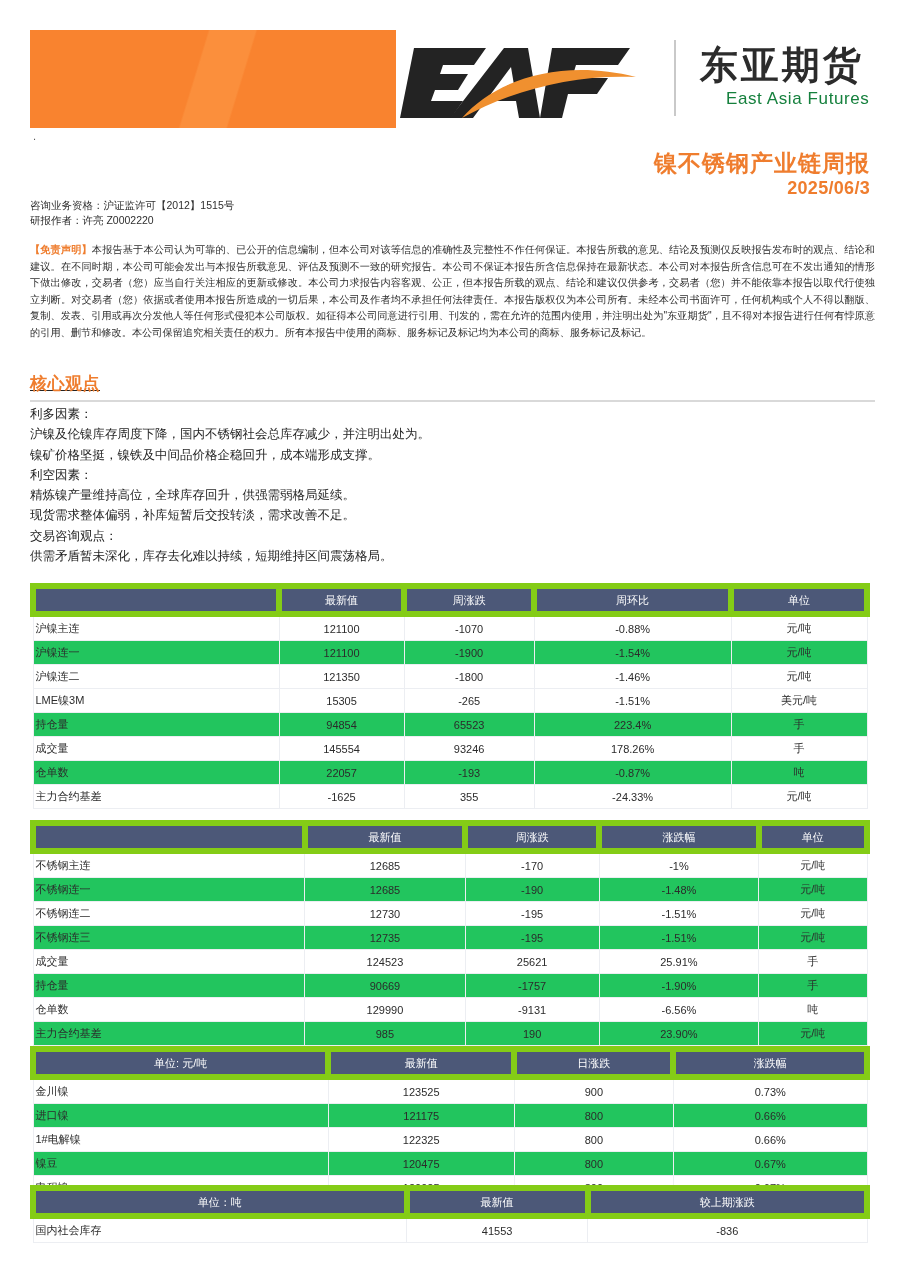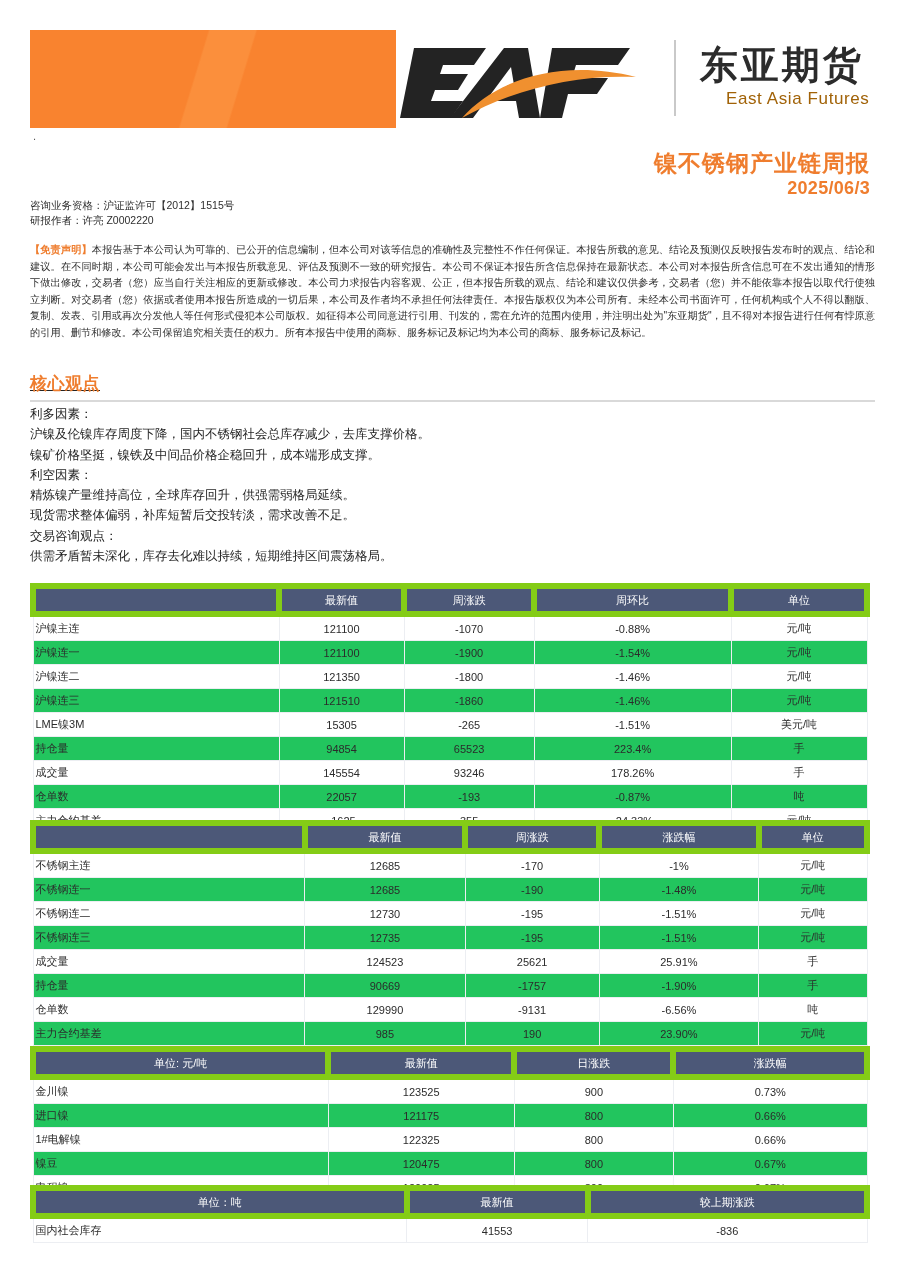--- a/index.html
+++ b/index.html
@@ -63,21 +63,21 @@
   .logo-cn {
     font-size: 38px;
     font-weight: 700;
     letter-spacing: 3px;
     color: #2b2b2b;
     line-height: 1.08;
     white-space: nowrap;
   }
   .logo-en {
     font-size: 17px;
-    color: #a16207;
+    color: #15803d;
     letter-spacing: 0.6px;
     line-height: 1.3;
     margin-top: 2px;
     white-space: nowrap;
     margin-left: 32px;
   }
   .tiny-dot {
     position: absolute;
     left: 33px;
     top: 130px;
@@ -239,21 +239,21 @@
 <div class="disclaimer">
   <span class="dis-label">【免责声明】</span><span>本报告基于本公司认为可靠的、已公开的信息编制，但本公司对该等信息的准确性及完整性不作任何保证。本报告所载的意见、结论及预测仅反映报告发布时的观点、结论和建议。在不同时期，本公司可能会发出与本报告所载意见、评估及预测不一致的研究报告。本公司不保证本报告所含信息保持在最新状态。本公司对本报告所含信息可在不发出通知的情形下做出修改，交易者（您）应当自行关注相应的更新或修改。本公司力求报告内容客观、公正，但本报告所载的观点、结论和建议仅供参考，交易者（您）并不能依靠本报告以取代行使独立判断。对交易者（您）依据或者使用本报告所造成的一切后果，本公司及作者均不承担任何法律责任。本报告版权仅为本公司所有。未经本公司书面许可，任何机构或个人不得以翻版、复制、发表、引用或再次分发他人等任何形式侵犯本公司版权。如征得本公司同意进行引用、刊发的，需在允许的范围内使用，并注明出处为"东亚期货"，且不得对本报告进行任何有悖原意的引用、删节和修改。本公司保留追究相关责任的权力。所有本报告中使用的商标、服务标记及标记均为本公司的商标、服务标记及标记。</span>
 </div>
 
 <div class="section-head">
   <div class="section-title">核心观点</div>
   <div class="section-rule"></div>
 </div>
 <div class="core-body">
     <div>利多因素：</div>
-    <div>沪镍及伦镍库存周度下降，国内不锈钢社会总库存减少，去库支撑价格。</div>
+    <div>沪镍及伦镍库存周度下降，国内不锈钢社会总库存减少，并注明出处为。</div>
     <div>镍矿价格坚挺，镍铁及中间品价格企稳回升，成本端形成支撑。</div>
     <div>利空因素：</div>
     <div>精炼镍产量维持高位，全球库存回升，供强需弱格局延续。</div>
     <div>现货需求整体偏弱，补库短暂后交投转淡，需求改善不足。</div>
     <div>交易咨询观点：</div>
     <div>供需矛盾暂未深化，库存去化难以持续，短期维持区间震荡格局。</div>
   </div>
 
 <table class="tbl" id="table-1">
     <colgroup>
@@ -284,27 +284,20 @@
         <td class="lbl">沪镍连一</td>
         <td>121100</td>
         <td>-1900</td>
         <td>-1.54%</td>
         <td>元/吨</td>
       </tr>
       <tr>
         <td class="lbl">沪镍连二</td>
         <td>121350</td>
         <td>-1800</td>
-        <td>-1.46%</td>
-        <td>元/吨</td>
-      </tr>
-      <tr class="alt">
-        <td class="lbl">沪镍连三</td>
-        <td>121510</td>
-        <td>-1860</td>
         <td>-1.46%</td>
         <td>元/吨</td>
       </tr>
       <tr>
         <td class="lbl">LME镍3M</td>
         <td>15305</td>
         <td>-265</td>
         <td>-1.51%</td>
         <td>美元/吨</td>
       </tr>

